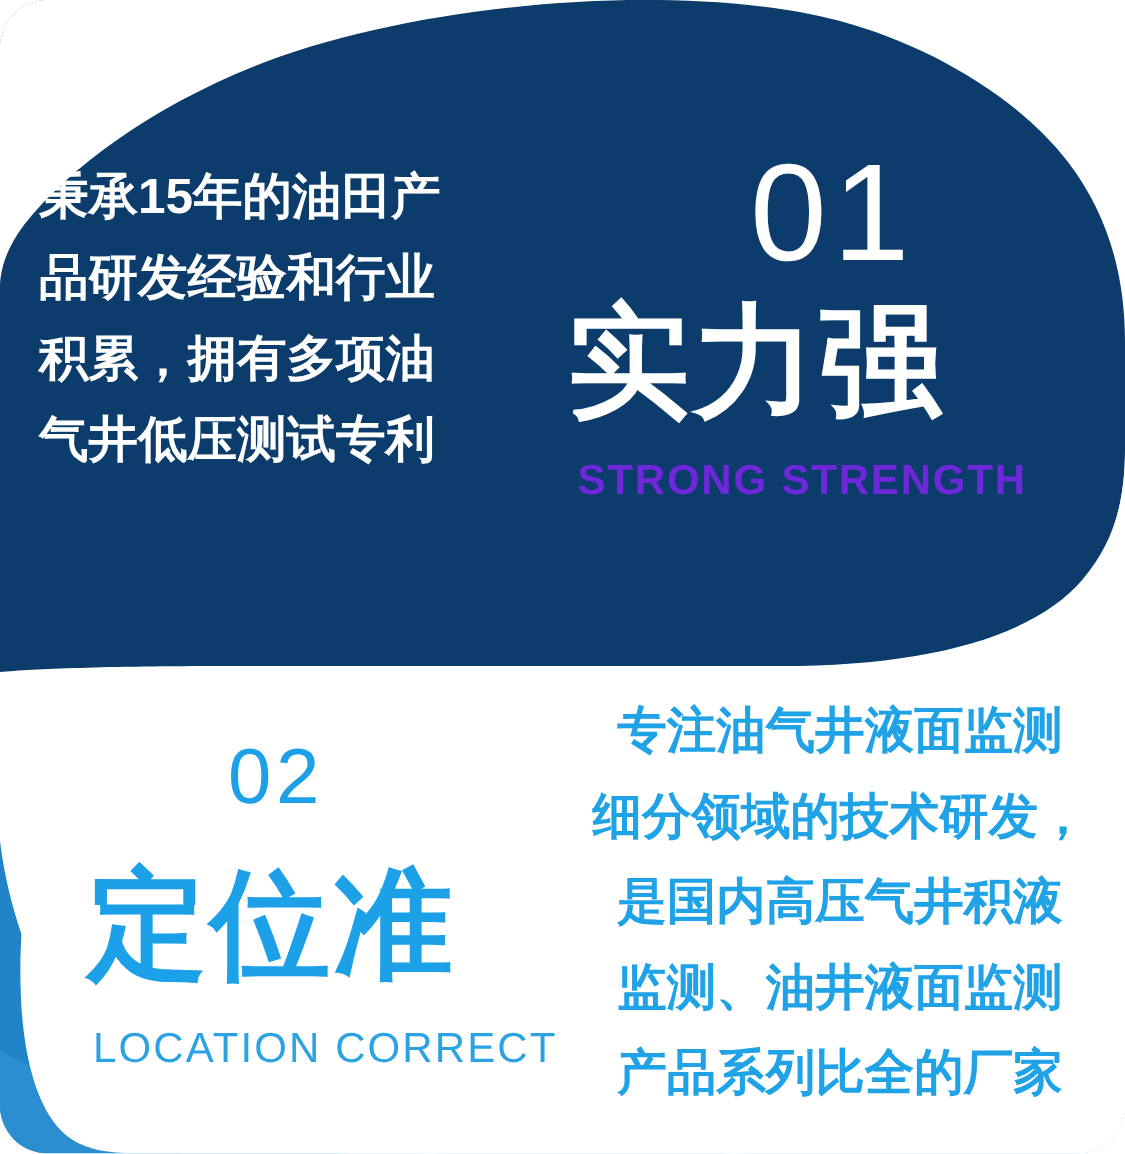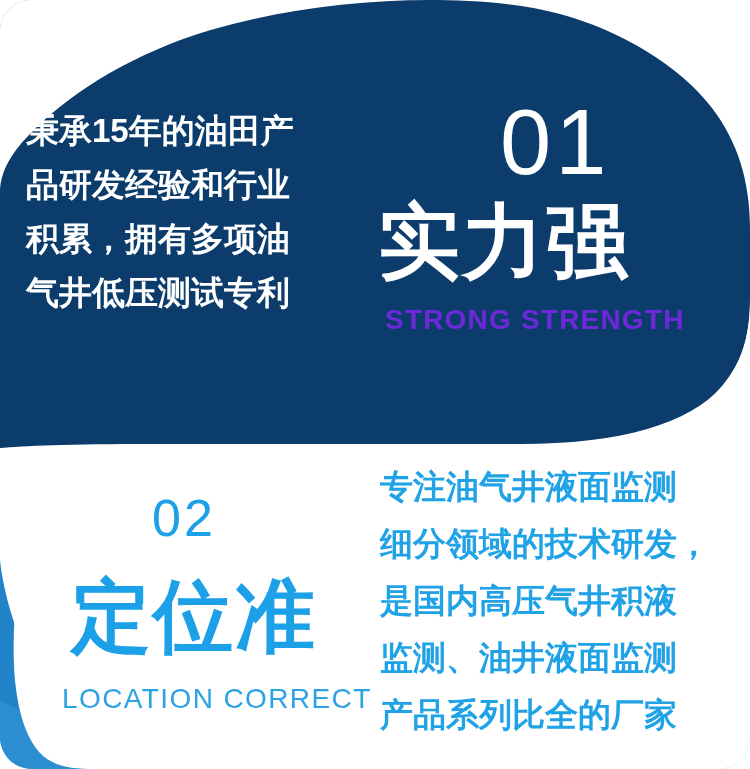--- a/index.html
+++ b/index.html
@@ -62,38 +62,38 @@
     letter-spacing:3px;
   }
   .headline-02{
     position:absolute;left:58px;top:572px;
     color:#1CA0E8;
     font-size:80px;
     line-height:90px;
     font-weight:800;
     letter-spacing:2px;
     white-space:nowrap;
-    margin-left:13px;
   }
   .sub-02{
     position:absolute;left:62px;top:684px;
     color:#2BA3E3;
     font-size:28px;
     line-height:30px;
     font-weight:500;
     letter-spacing:1.4px;
     white-space:nowrap;
   }
   .panel-02-text{
     position:absolute;left:380px;top:458px;width:360px;
     color:#1FA2E6;
     font-size:33px;
     line-height:57px;
     font-weight:600;
     white-space:pre-line;
+    text-align:center;
   }
 </style>
 </head>
 <body>
 
 <div id="poster">
 
   <svg class="art" viewBox="0 0 750 769" preserveAspectRatio="none">
 
     <path d="M0,560 C0,560 8,648 60,700 C110,750 190,769 240,769

